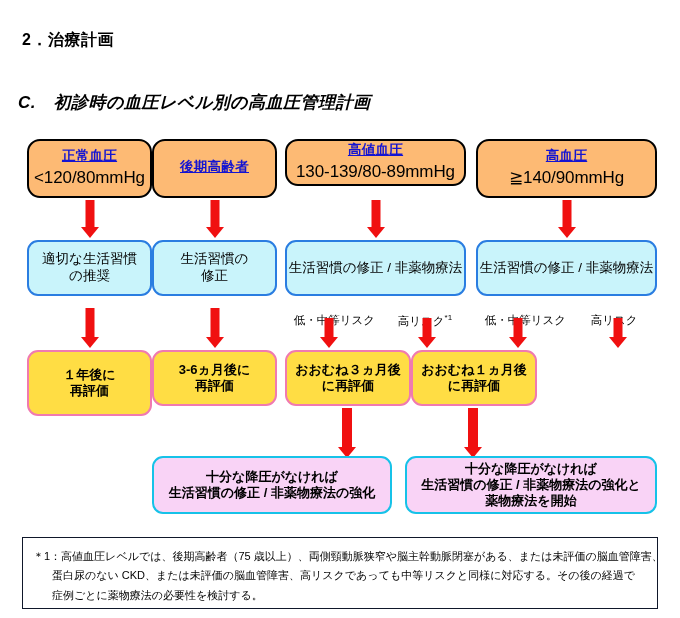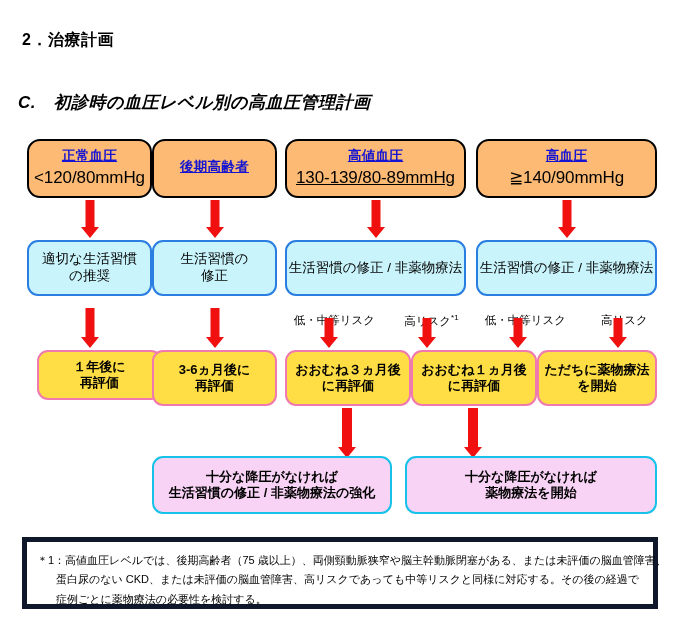--- a/index.html
+++ b/index.html
@@ -106,21 +106,20 @@
   }
 
   .node .line { display: block; white-space: pre; }
 
   
   .risk-label {
     position: absolute;
     font-size: 11.5px;
     color: #000;
     white-space: pre;
-    text-align: center;
     font-weight: normal;
   }
   .risk-label sup {
     font-size: 8px;
     vertical-align: super;
   }
 
   
   .arrow {
     position: absolute;
@@ -145,21 +144,21 @@
   }
 
   
   #footnote {
     position: absolute;
     left: 22px;
     top: 525px;
     width: 636px;
     height: 72px;
     box-sizing: border-box;
-    border: 5px solid #0f172a;
+    border: 1px solid #0f172a;
     background: #ffffff;
     padding: 9px 10px 8px 10px;
     font-size: 11px;
     line-height: 1.75;
     color: #000;
   }
   #footnote .fn-line { white-space: pre; display: block; }
   #footnote .fn-indent { padding-left: 19px; }
 </style>
 </head>
@@ -173,21 +172,21 @@
 
   <div class="node node-bp" style="left:27px;  top:127px; width:125px; height:59px;">
     <span class="bp-title">正常血圧</span>
     <span class="bp-value">&lt;120/80mmHg</span>
   </div>
 
   <div class="node node-bp" style="left:152px; top:127px; width:125px; height:59px;">
     <span class="bp-title">後期高齢者</span>
   </div>
 
-  <div class="node node-bp" style="left:285px; top:127px; width:181px; height:59px;text-decoration:underline;">
+  <div class="node node-bp" style="left:285px; top:127px; width:181px; height:47px;">
     <span class="bp-title">高値血圧</span>
     <span class="bp-value">130-139/80-89mmHg</span>
   </div>
 
   <div class="node node-bp" style="left:476px; top:127px; width:181px; height:59px;">
     <span class="bp-title">高血圧</span>
     <span class="bp-value">≧140/90mmHg</span>
   </div>
 
   <div class="arrow" style="left:80px;  top:188px; width:20px; height:38px;">
@@ -256,61 +255,58 @@
   </div>
   <div class="arrow" style="left:508px; top:306px; width:20px; height:30px;">
     <div class="shaft" style="width:9px; height:19px;"></div>
       <div class="head"></div>
   </div>
   <div class="arrow" style="left:608px; top:306px; width:20px; height:30px;">
     <div class="shaft" style="width:9px; height:19px;"></div>
       <div class="head"></div>
   </div>
 
-  <div class="node node-eval" style="left:37px;  top:338px; width:125px; height:50px;">
+  <div class="node node-eval" style="left:27px;  top:338px; width:125px; height:66px;">
     <span class="line">１年後に</span>
     <span class="line">再評価</span>
   </div>
 
   <div class="node node-eval" style="left:152px; top:338px; width:125px; height:56px;">
     <span class="line">3-6ヵ月後に</span>
     <span class="line">再評価</span>
   </div>
 
   <div class="node node-eval" style="left:285px; top:338px; width:126px; height:56px;text-align:right;">
     <span class="line">おおむね３ヵ月後</span>
     <span class="line">に再評価</span>
   </div>
 
   <div class="node node-eval" style="left:411px; top:338px; width:126px; height:56px;">
     <span class="line">おおむね１ヵ月後</span>
     <span class="line">に再評価</span>
   </div>
 
-  <div class="node node-eval" style="left:537px; top:338px; width:120px; height:56px;">
-    <span class="line">ただちに薬物療法</span>
-    <span class="line">を開始</span>
-  </div>
 
   <div class="arrow" style="left:336px; top:396px; width:22px; height:50px;">
     <div class="shaft" style="width:10px; height:39px;"></div>
       <div class="head"></div>
   </div>
   <div class="arrow" style="left:462px; top:396px; width:22px; height:50px;">
     <div class="shaft" style="width:10px; height:39px;"></div>
       <div class="head"></div>
   </div>
 
   <div class="node node-esc" style="left:152px; top:444px; width:240px; height:58px;">
     <span class="line">十分な降圧がなければ</span>
     <span class="line">生活習慣の修正 / 非薬物療法の強化</span>
   </div>
 
   <div class="node node-esc" style="left:405px; top:444px; width:252px; height:58px;">
     <span class="line">十分な降圧がなければ</span>
+    <span class="line">生活習慣の修正 / 非薬物療法の強化と</span>
     <span class="line">薬物療法を開始</span>
   </div>
 
   <div id="footnote">
     <span class="fn-line">＊1：高値血圧レベルでは、後期高齢者（75 歳以上）、両側頸動脈狭窄や脳主幹動脈閉塞がある、または未評価の脳血管障害、</span>
     <span class="fn-line fn-indent">蛋白尿のない CKD、または未評価の脳血管障害、高リスクであっても中等リスクと同様に対応する。その後の経過で</span>
     <span class="fn-line fn-indent">症例ごとに薬物療法の必要性を検討する。</span>
   </div>
 
 </div>

